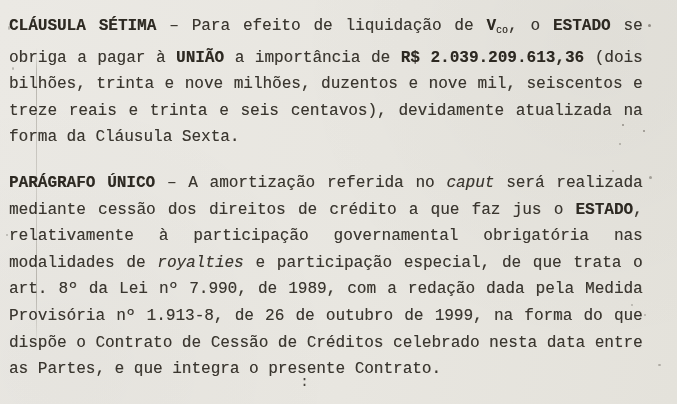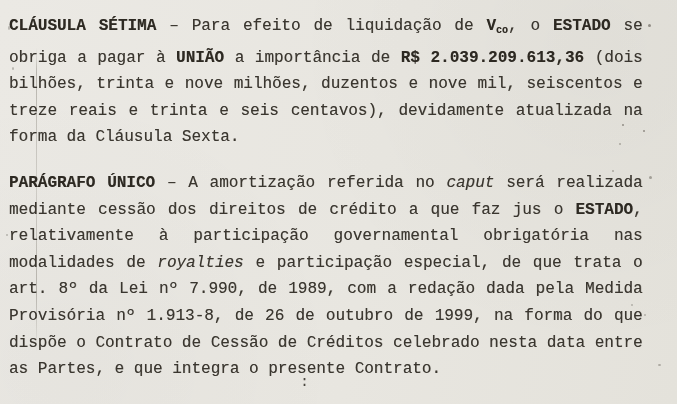--- a/index.html
+++ b/index.html
@@ -19,21 +19,21 @@
     font-size:16px;line-height:26.6px;
     color:#3a362f;
     text-shadow:0.3px 0.3px 0.5px rgba(58,54,47,0.45);
   }
   .textblock p{
     margin:0;text-align:justify;
   }
   .textblock p.second{margin-top:19px;}
   b{font-weight:700;color:#2d2922;}
   i{font-style:italic;}
-  sub.vsub{font-size:10px;vertical-align:-3px;font-weight:700;}
+  sub.vsub{font-size:10px;vertical-align:-3px;font-weight:400;}
   .footer-mark{
     position:absolute;left:300px;top:374px;
     font-size:15px;color:#4a463f;
   }
   .fold-line{
     position:absolute;left:36px;top:48px;width:1px;height:304px;
     background:linear-gradient(180deg,
       rgba(90,85,75,0) 0%, rgba(90,85,75,0.35) 8%,
       rgba(90,85,75,0.18) 45%, rgba(90,85,75,0.35) 80%,
       rgba(90,85,75,0) 100%);

